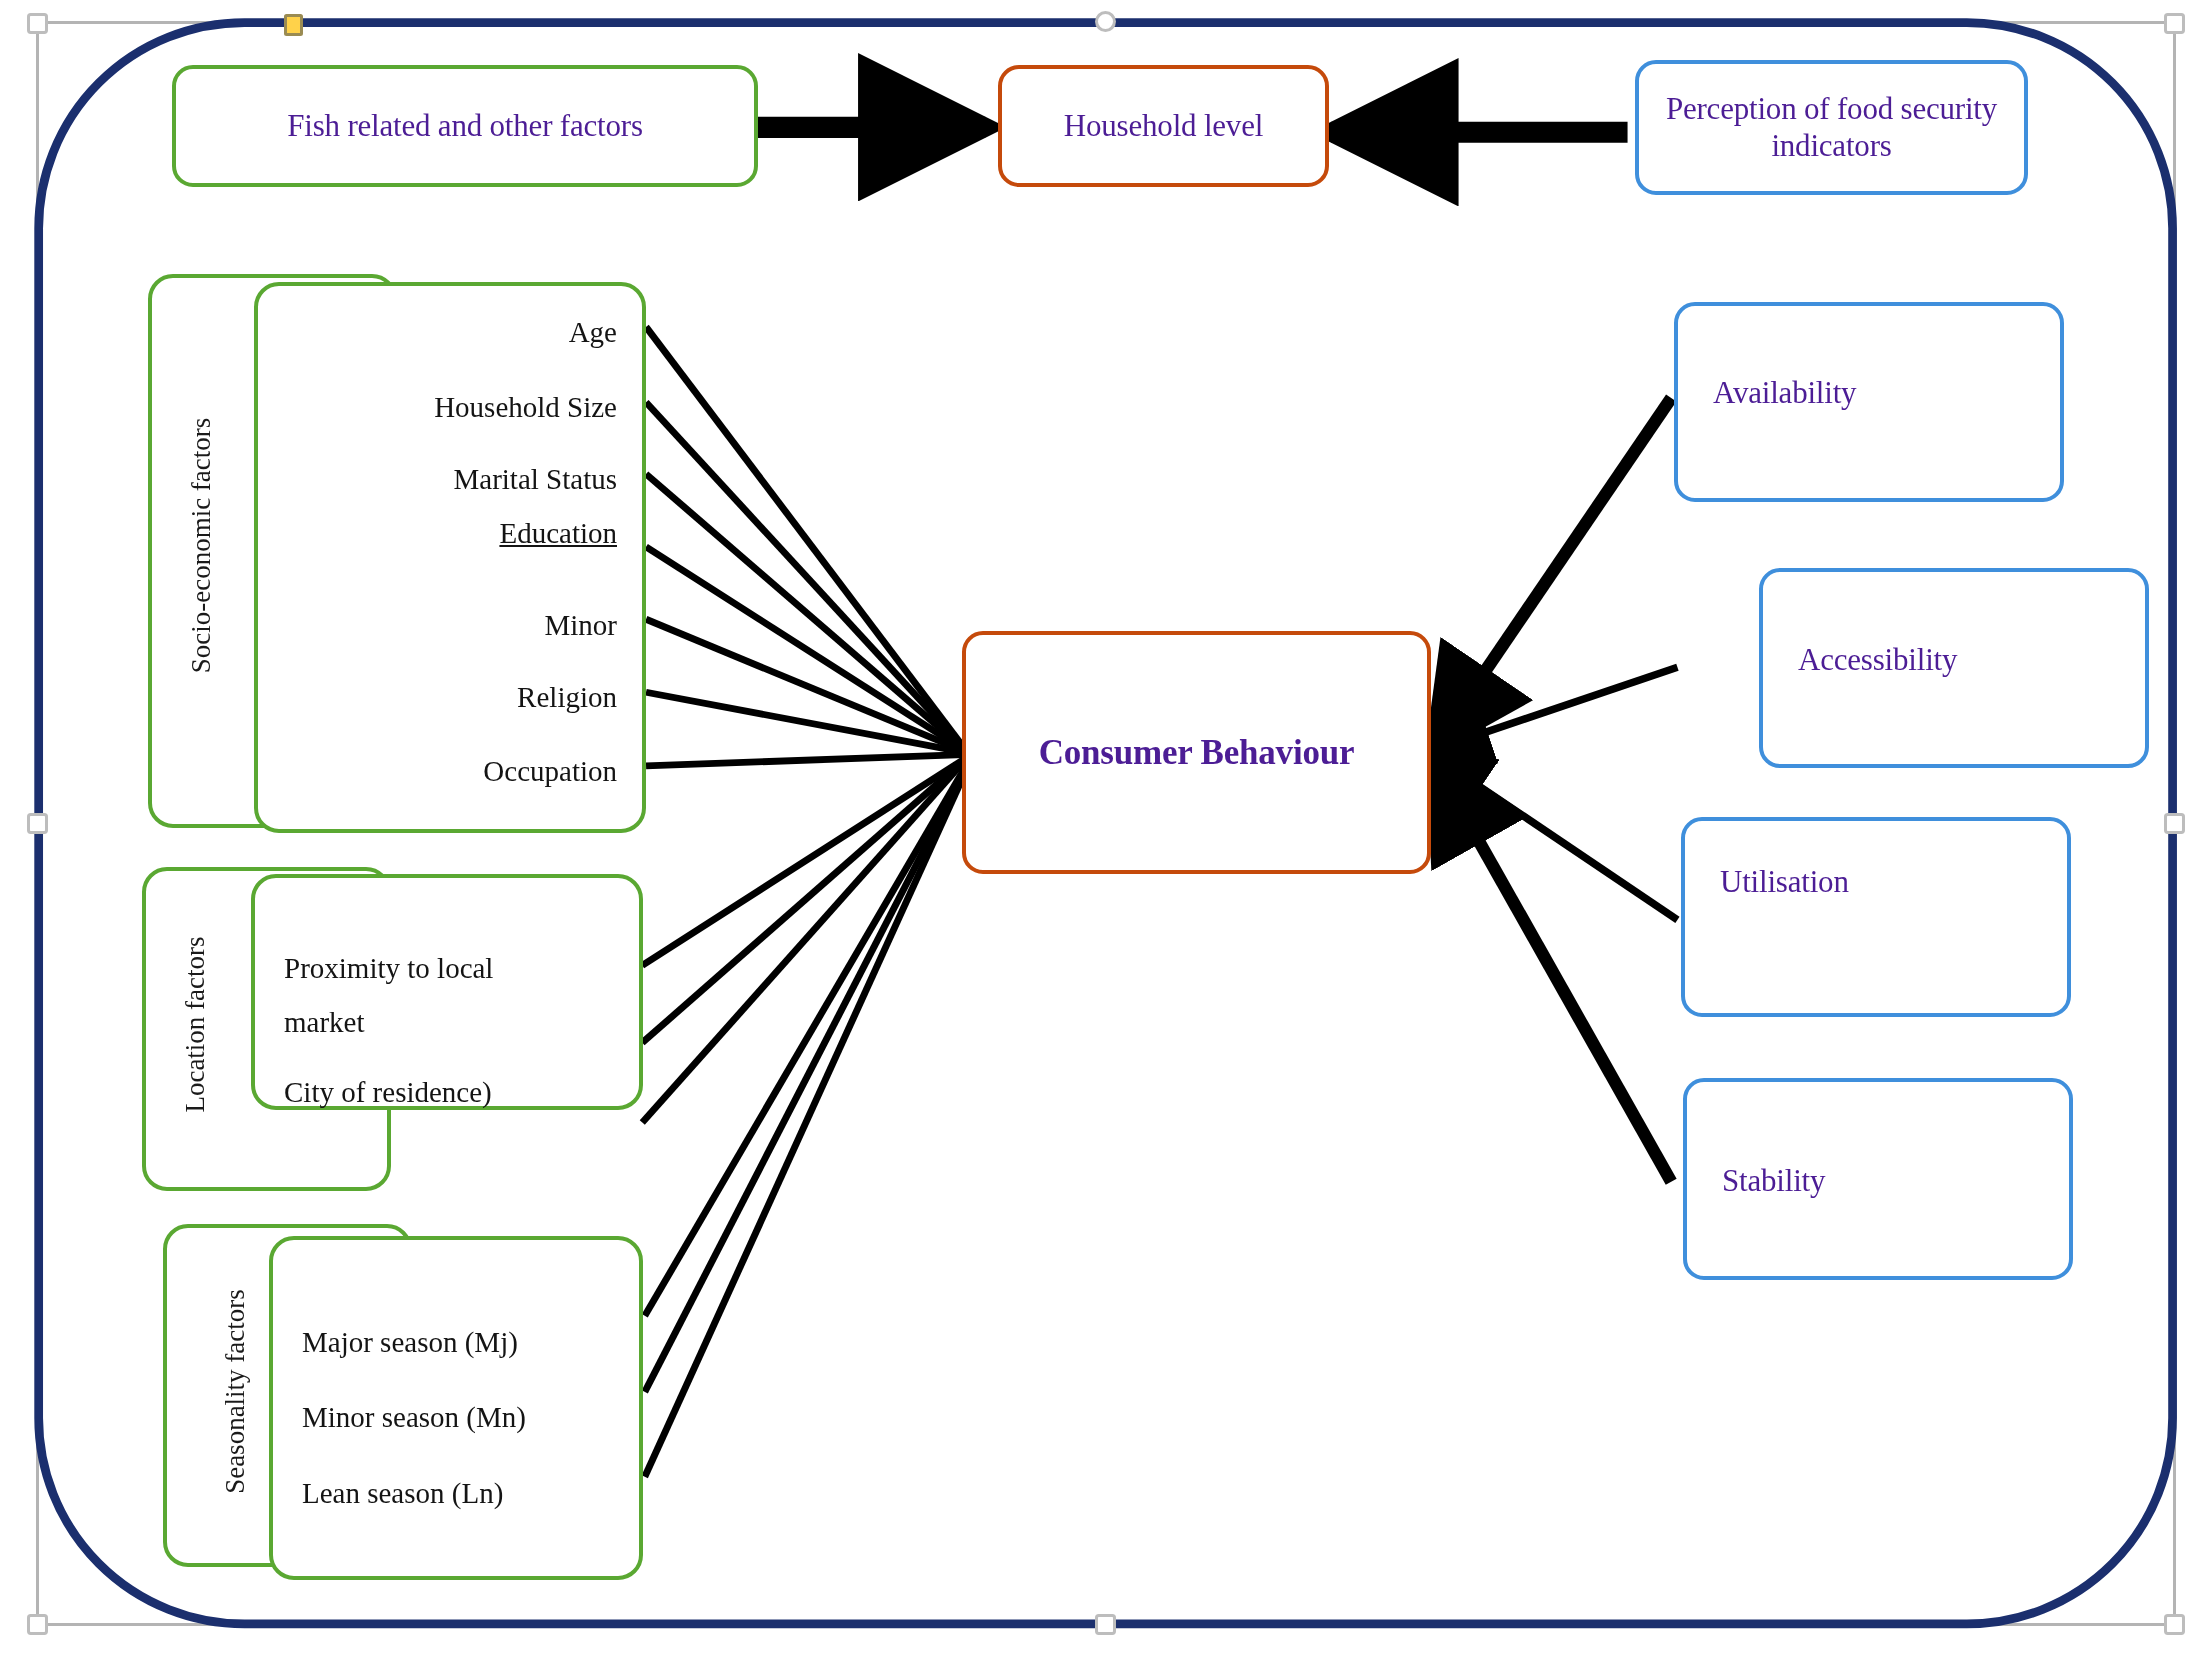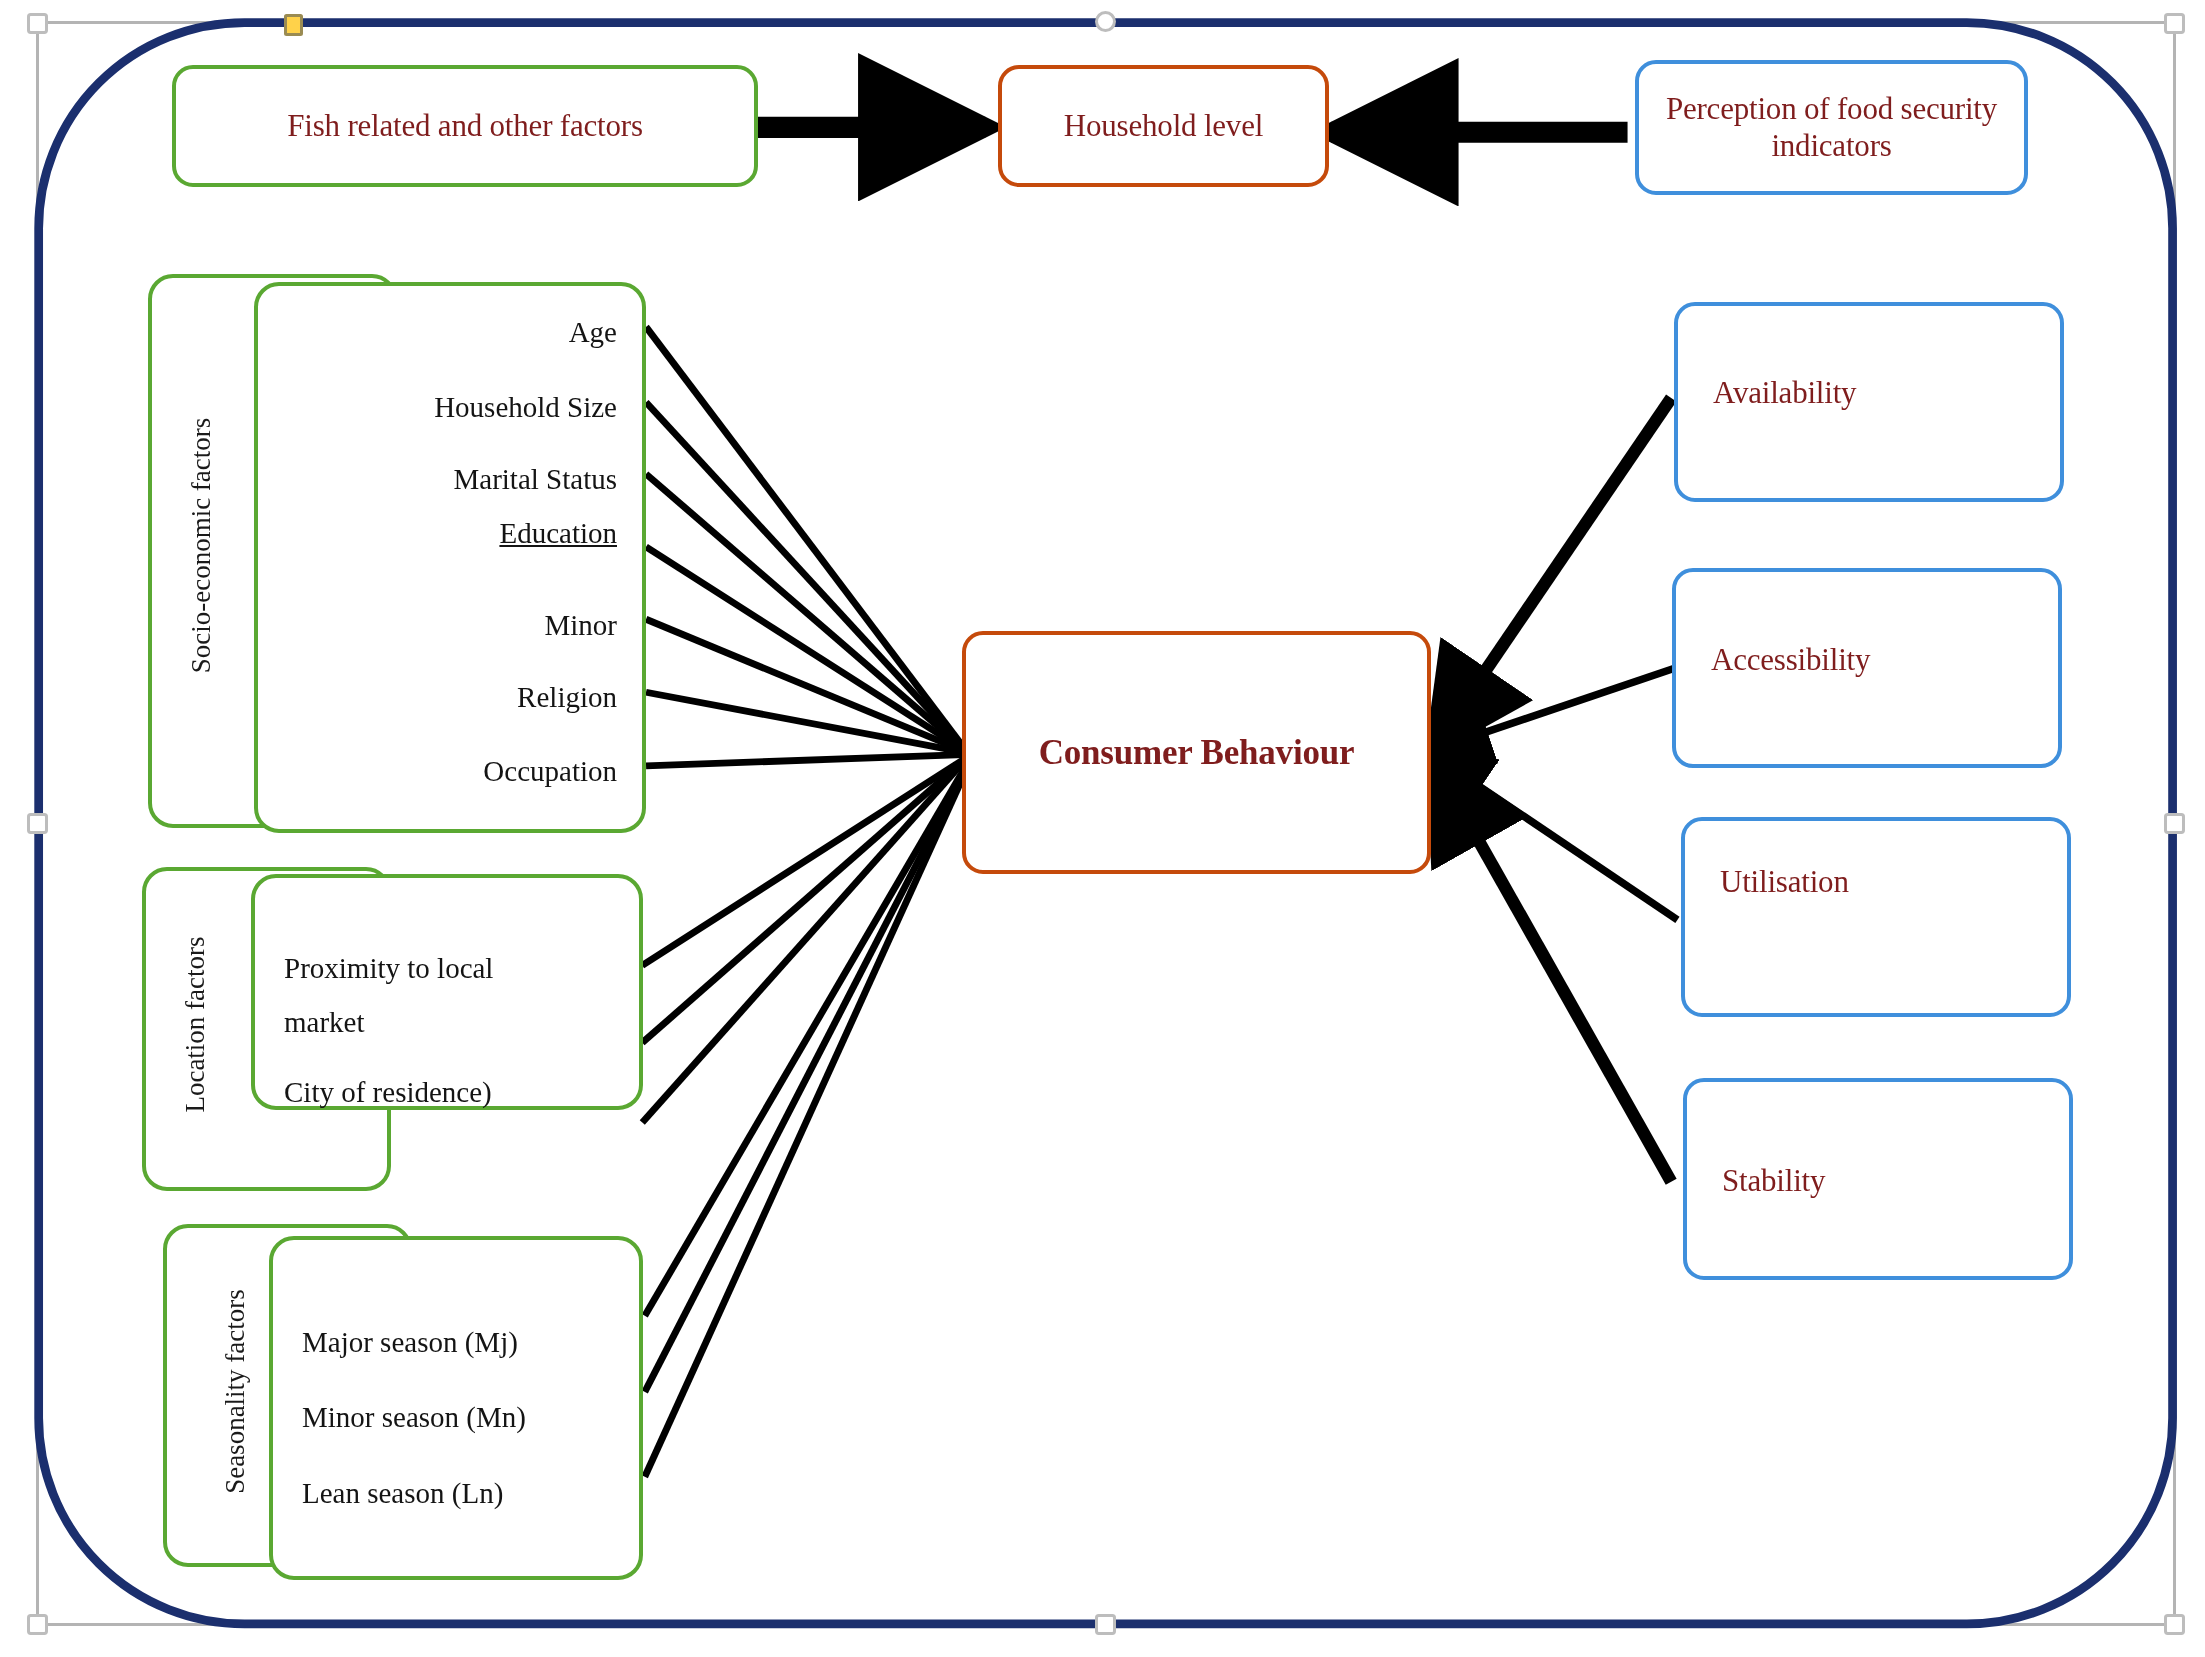--- a/index.html
+++ b/index.html
@@ -11,21 +11,21 @@
   .sel-top{left:37px;top:21px;width:2138px;height:3.1px;}
   .sel-bottom{left:37px;top:1623px;width:2138px;height:3.1px;}
   .sel-left{left:36px;top:21px;width:3.1px;height:1605px;}
   .sel-right{left:2173px;top:21px;width:3.1px;height:1605px;}
   .handle{position:absolute;width:21px;height:21px;background:#ffffff;border:3.1px solid #bdbdbd;border-radius:3.7px;box-sizing:border-box;}
   .handle.round{border-radius:50%;}
   .handle.adjust{background:#ffd24a;border-color:#9a8b52;width:18.7px;height:22.5px;border-radius:2.5px;}
 
   
   .node{position:absolute;box-sizing:border-box;background:#ffffff;display:flex;}
-  .node .lbl{font-size:31px;color:#7f1d1d;line-height:1.18;letter-spacing:-0.2px;}
+  .node .lbl{font-size:31px;color:#4c1d95;line-height:1.18;letter-spacing:-0.2px;}
   .node.green{border:4.4px solid #5aa832;border-radius:21px;}
   .node.orange{border:4.4px solid #c54a0b;border-radius:21px;}
   .node.blue{border:4.4px solid #3f8fdc;border-radius:21px;}
 
   .ctr{align-items:center;justify-content:center;text-align:center;}
   .tl{align-items:flex-start;justify-content:flex-start;}
 
   
   .groupbox{position:absolute;box-sizing:border-box;border:4.4px solid #5aa832;border-radius:25px;background:#ffffff;}
   .grouplabel{position:absolute;transform-origin:center center;transform:rotate(-90deg);
@@ -146,21 +146,21 @@
   </div>
 
   <div class="node orange ctr" style="left:962px;top:631px;width:469px;height:243px;">
     <span class="lbl" style="font-size:35px;font-weight:bold;">Consumer Behaviour</span>
   </div>
 
   <div class="node blue tl" style="left:1674px;top:302px;width:390px;height:200px;padding:69px 0 0 35px;">
     <span class="lbl">Availability</span>
   </div>
 
-  <div class="node blue tl" style="left:1672px;top:568px;width:390px;height:200px;padding:70px 0 4px 35px;">
+  <div class="node blue tl" style="left:1759px;top:568px;width:390px;height:200px;padding:70px 0 4px 35px;">
     <span class="lbl">Accessibility</span>
   </div>
 
   <div class="node blue tl" style="left:1681px;top:817px;width:390px;height:200px;padding:43px 0 0 35px;">
     <span class="lbl">Utilisation</span>
   </div>
 
   <div class="node blue tl" style="left:1683px;top:1078px;width:390px;height:202px;padding:81px 0 0 35px;">
     <span class="lbl">Stability</span>
   </div>

